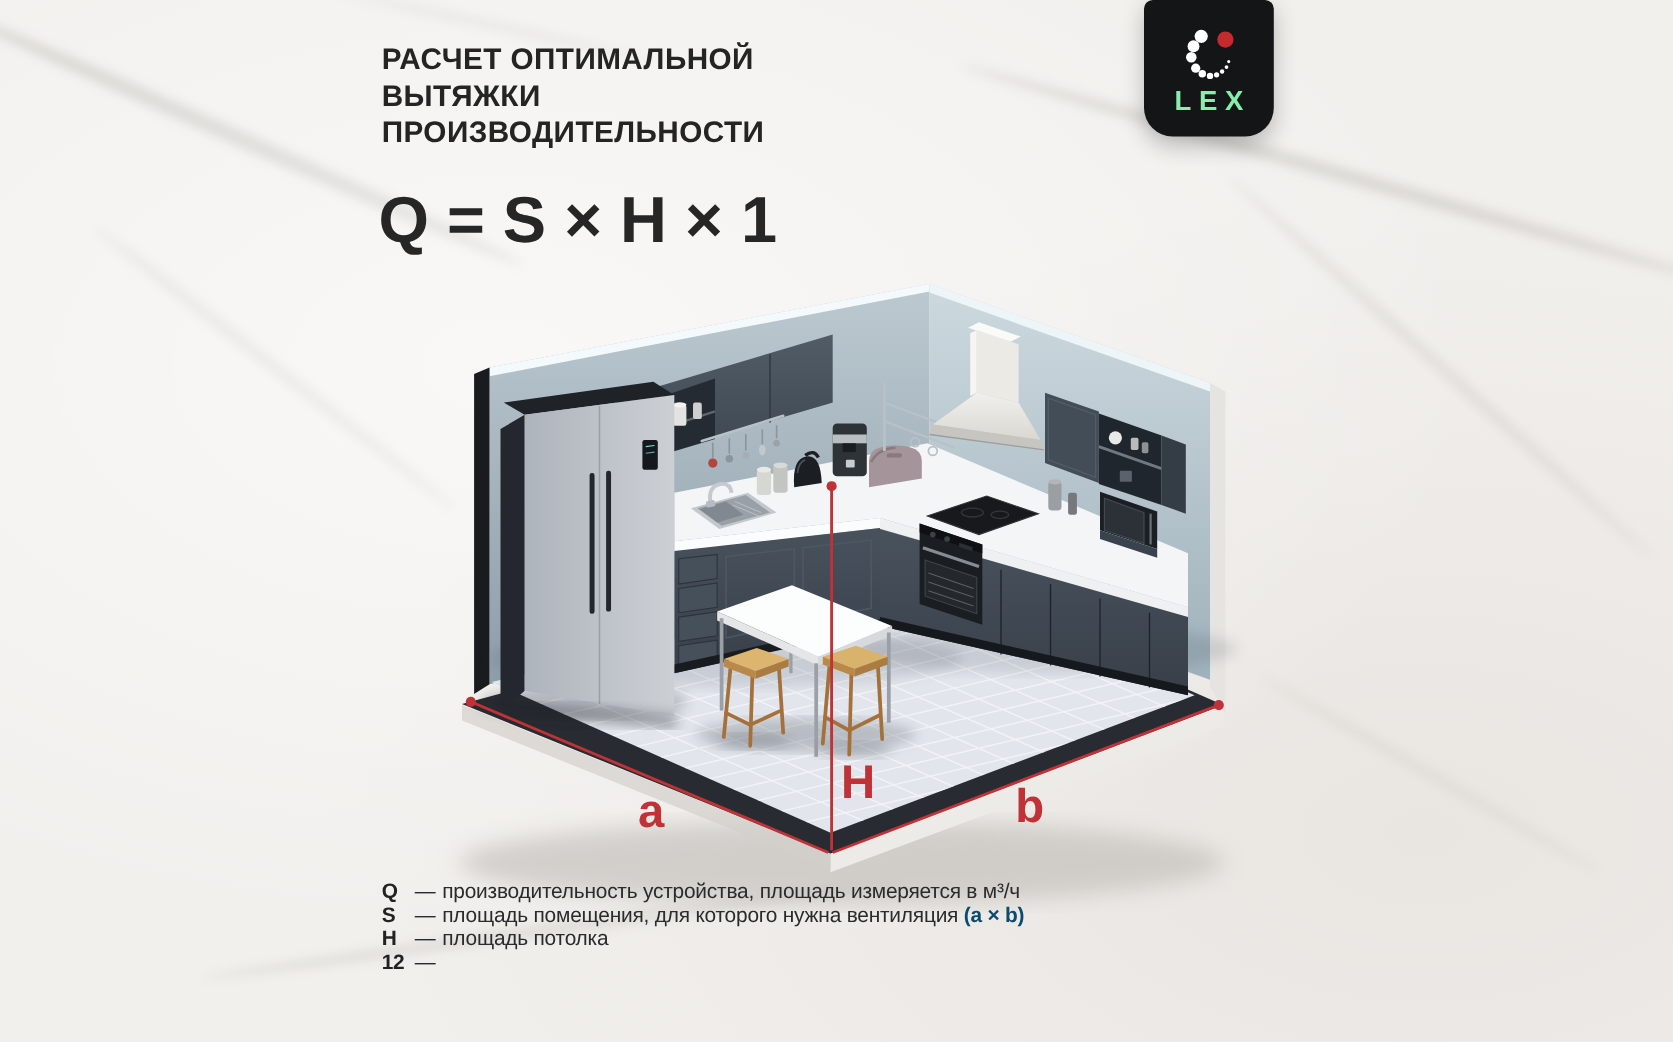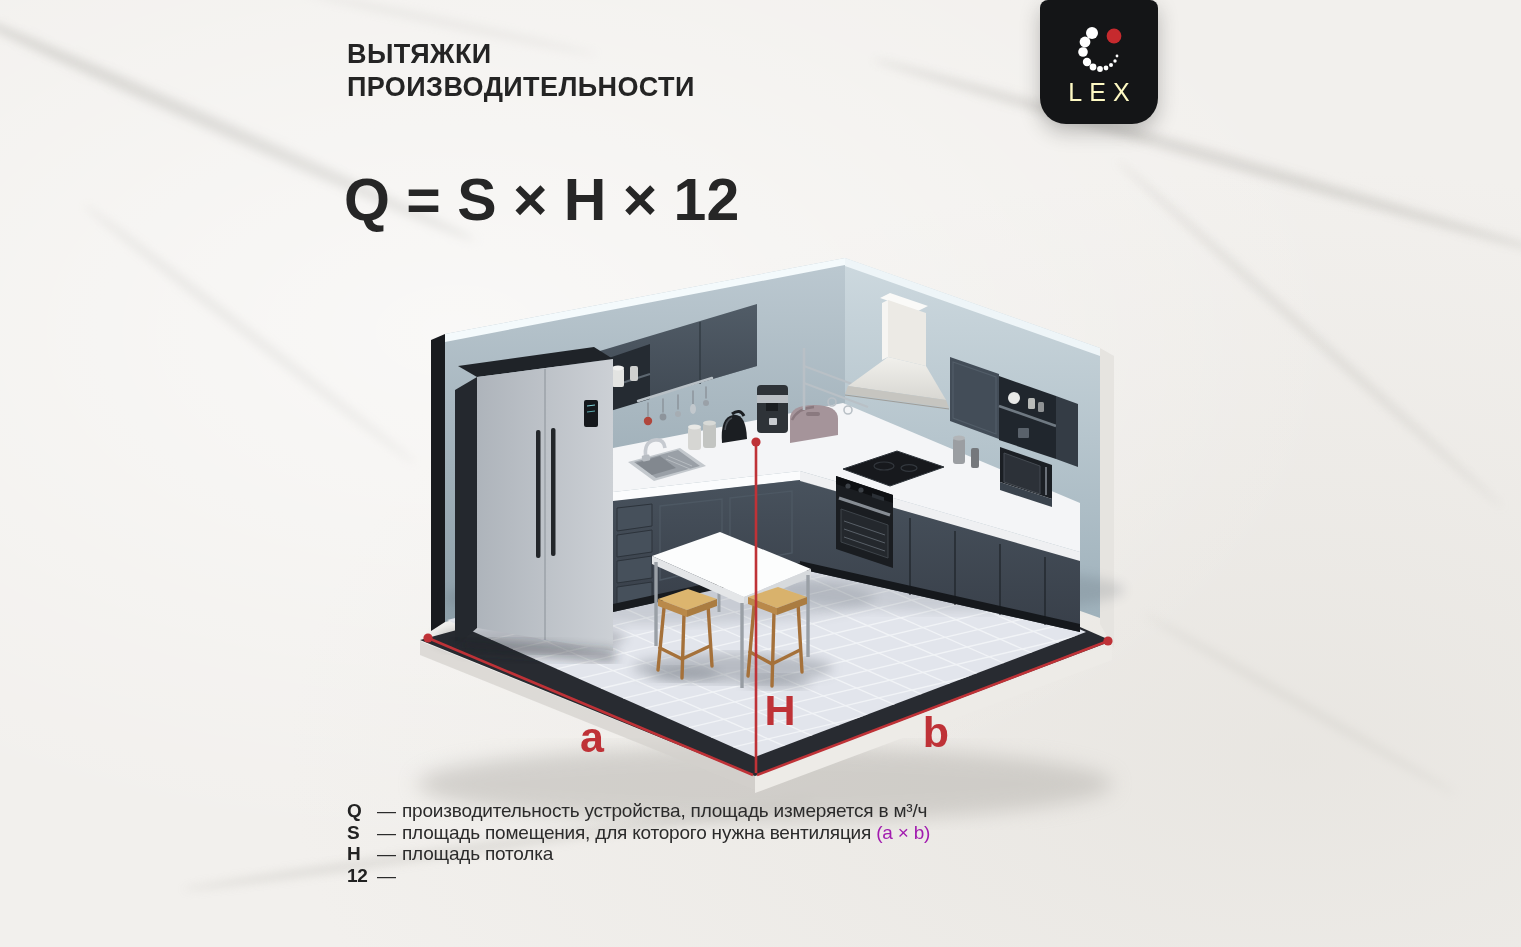--- a/index.html
+++ b/index.html
@@ -28,49 +28,50 @@
     font-size:27px;line-height:33px;font-weight:800;letter-spacing:.4px;
     text-transform:uppercase;color:#242424;}
   .formula{position:absolute;left:344px;top:166px;
     font-size:59px;font-weight:800;letter-spacing:0;color:#262626;white-space:nowrap;}
 
   
   .logo{position:absolute;left:1040px;top:0;width:118px;height:124px;
     background:#141517;border-radius:8px 8px 26px 26px;
     box-shadow:0 8px 20px rgba(40,40,40,.28);}
   .logo-word{position:absolute;left:0;right:0;top:78px;text-align:center;
-    color:#fef9c3;font-size:25px;font-weight:400;letter-spacing:7px;text-indent:7px;}
+    color:#86efac;font-size:25px;font-weight:700;letter-spacing:7px;text-indent:7px;}
 
   
   .legend{position:absolute;left:347px;top:800px;font-size:19px;line-height:21.7px;color:#2b2b2b;letter-spacing:-.2px;}
   .lg-row{display:flex;align-items:flex-start;}
   .lg-sym{flex:0 0 30px;font-weight:700;color:#222;}
   .lg-dash{flex:0 0 25px;}
-  .lg-text b{font-weight:400;color:#a21caf;}
+  .lg-text b{font-weight:700;color:#0c4a6e;}
 
   svg text{font-family:"Liberation Sans","DejaVu Sans",sans-serif;}
 </style>
 </head>
 <body>
 
 <div class="bg">
   <div class="vein v1"></div>
     <div class="vein v2"></div>
     <div class="vein v3"></div>
   <div class="vein v4"></div>
     <div class="vein v5"></div>
     <div class="vein v6"></div>
     <div class="vein v7"></div>
 </div>
 
 <div class="title">
+  <div>РАСЧЕТ ОПТИМАЛЬНОЙ</div>
   <div>ВЫТЯЖКИ</div>
   <div>ПРОИЗВОДИТЕЛЬНОСТИ</div>
 </div>
-<div class="formula">Q = S × H × 12</div>
+<div class="formula">Q = S × H × 1</div>
 
 <div class="logo">
   <svg width="118" height="78" viewBox="0 0 118 78">
     <circle cx="52" cy="33" r="6" fill="#ffffff"></circle>
     <circle cx="45" cy="42" r="5.4" fill="#ffffff"></circle>
     <circle cx="43" cy="52" r="4.8" fill="#ffffff"></circle>
     <circle cx="47" cy="62" r="4.2" fill="#ffffff"></circle>
     <circle cx="53" cy="67" r="3.4" fill="#ffffff"></circle>
     <circle cx="60" cy="69" r="2.9" fill="#ffffff"></circle>
     <circle cx="66" cy="68" r="2.4" fill="#ffffff"></circle>

